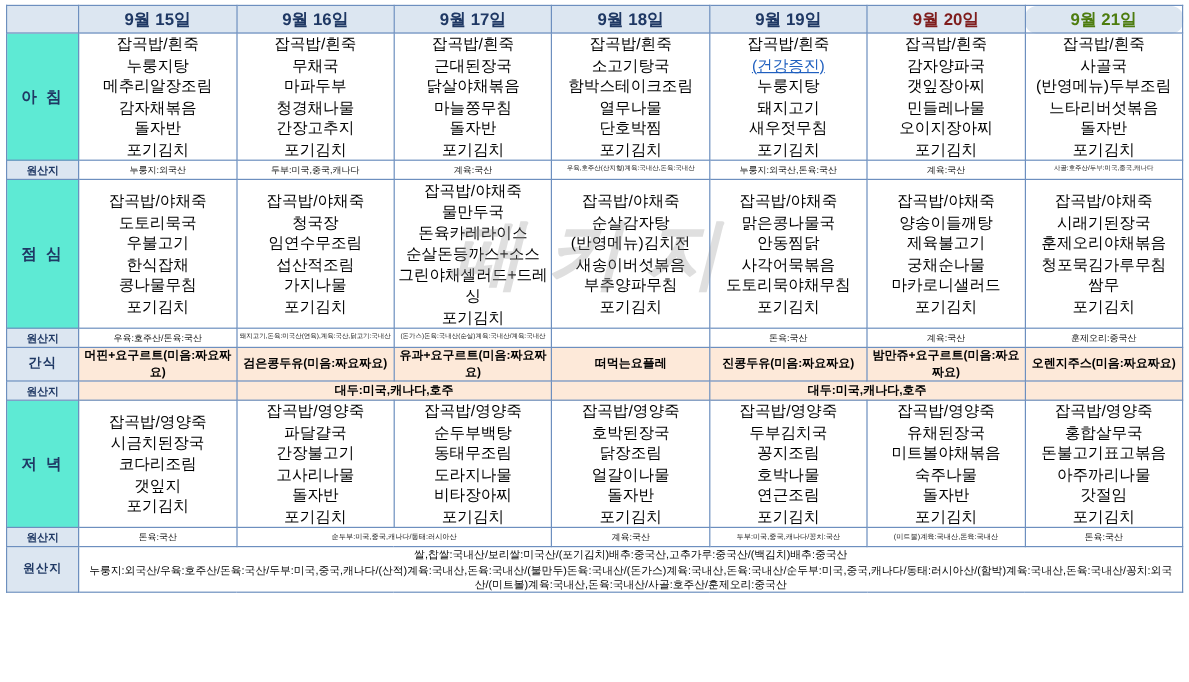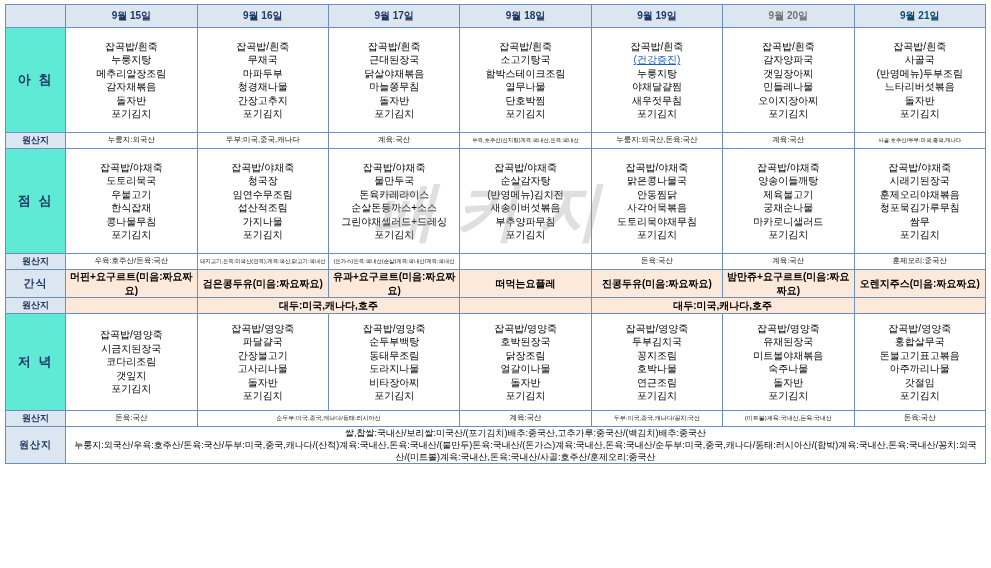--- a/index.html
+++ b/index.html
@@ -24,26 +24,26 @@
     line-height:1.35;
   }
   
   col.c0{width:60px;}
   col.cday{width:131px;}
 
   
   .hdr{
     background:#dce6f1;
     font-weight:bold;
-    font-size:10px;
+    font-size:14px;
     height:22px;
     color:#1f3864;
   }
-  .hdr.blue{color:#737373;}
-  .hdr.red{color:#0c4a6e;}
+  .hdr.blue{color:#7f1d1d;}
+  .hdr.red{color:#4d7c0f;border-radius:10px;}
   .hdr.corner{background:#dce6f1;}
 
   
   .mealLabel{
     background:#5eead4;
     font-weight:bold;
     font-size:13px;
     color:#1f3864;
     letter-spacing:2px;
   }
@@ -58,21 +58,21 @@
     background:#dce6f1;
     font-weight:bold;
     font-size:11px;
     color:#1f3864;
     letter-spacing:1px;
   }
 
   
   .meal{
     height:104px;
-    font-size:10px;
+    font-size:13px;
     padding:3px 1px;
   }
   .meal .line{display:block;}
   .meal .hl{color:#1f5fbf;text-decoration:underline;}
 
   
   .origin{
     font-size:7.5px;
     height:15px;
     color:#111;
@@ -213,21 +213,21 @@
             <span class="line">소고기탕국</span>
             <span class="line">함박스테이크조림</span>
             <span class="line">열무나물</span>
             <span class="line">단호박찜</span>
             <span class="line">포기김치</span>
           </td>
         <td class="meal">
             <span class="line">잡곡밥/흰죽</span>
             <span class="line hl">(건강증진)</span>
             <span class="line">누룽지탕</span>
-            <span class="line">야채달걀찜</span>
+            <span class="line">돼지고기</span>
             <span class="line">새우젓무침</span>
             <span class="line">포기김치</span>
           </td>
         <td class="meal">
             <span class="line">잡곡밥/흰죽</span>
             <span class="line">감자양파국</span>
             <span class="line">갯잎장아찌</span>
             <span class="line">민들레나물</span>
             <span class="line">오이지장아찌</span>
             <span class="line">포기김치</span>

